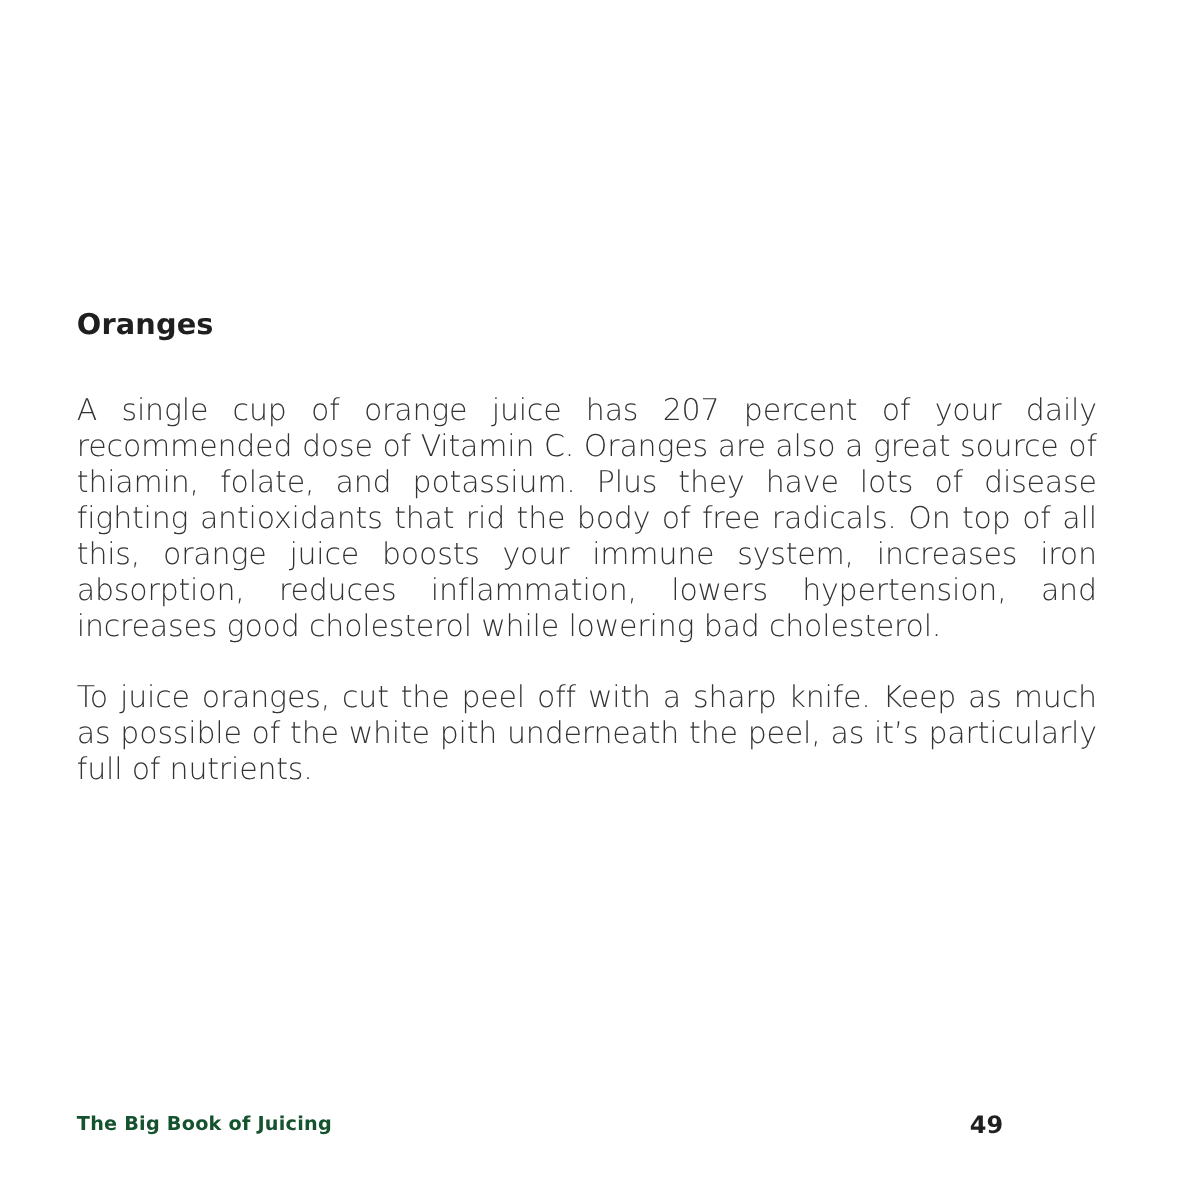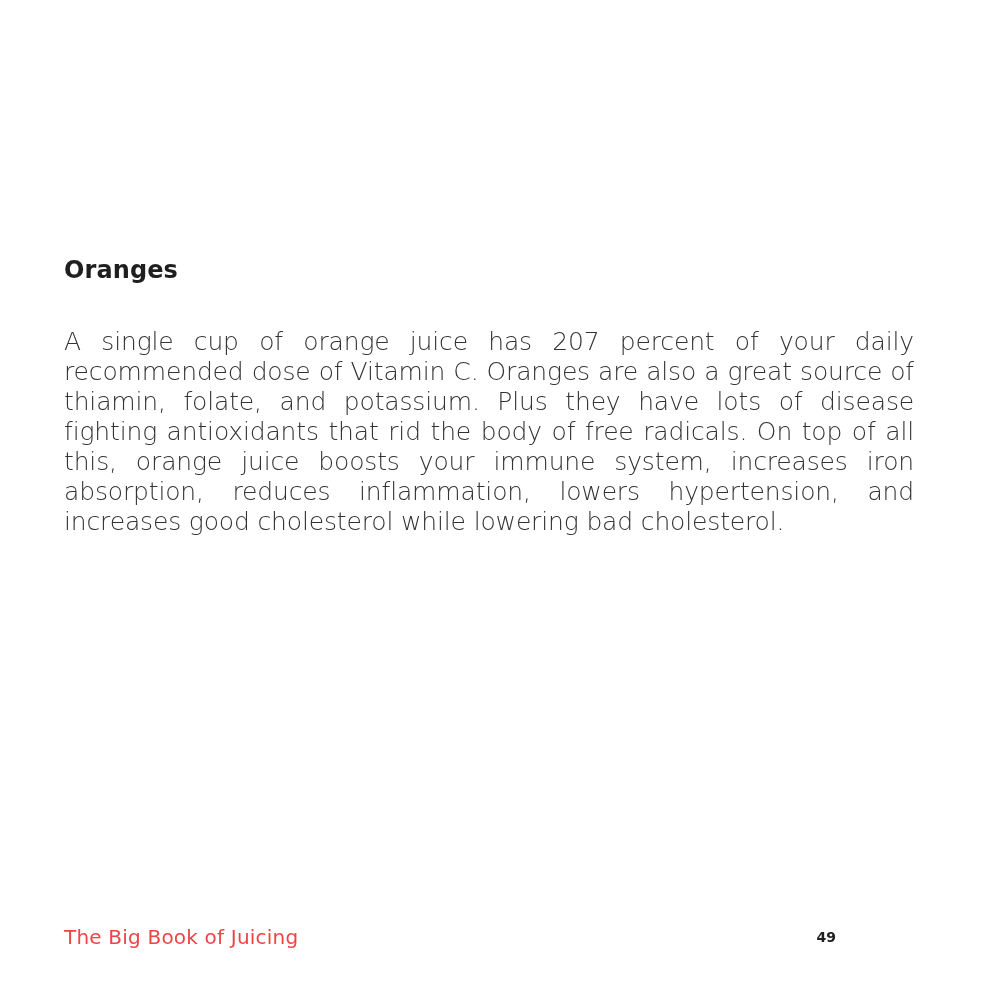--- a/index.html
+++ b/index.html
@@ -48,41 +48,43 @@
       letter-spacing: -0.15px;
       word-spacing: 0px;
     }
     .para-1 { top: 327px; }
     .para-2 { top: 566px; }
     .footer-title {
       position: absolute;
       left: 64px;
       top: 925px;
       font-family: "DejaVu Sans", sans-serif;
-      font-size: 20px;
+      font-size: 16px;
       line-height: 24px;
-      color: #ef4444;
+      color: #14532d;
       letter-spacing: 0.2px;
+      font-weight: bold;
     }
     .page-number {
       position: absolute;
       right: 82px;
       top: 925px;
       font-family: "DejaVu Sans", sans-serif;
       font-weight: bold;
-      font-size: 14px;
+      font-size: 20px;
       line-height: 24px;
       color: #1f1f1f;
     }
   </style>
 </head>
 <body>
 
 <div class="page">
   <h1 class="title">Oranges</h1>
 
   <p class="body-text para-1">A single cup of orange juice has 207 percent of your daily recommended dose of Vitamin C. Oranges are also a great source of thiamin, folate, and potassium. Plus they have lots of disease fighting antioxidants that rid the body of free radicals. On top of all this, orange juice boosts your immune system, increases iron absorption, reduces inflammation, lowers hypertension, and increases good cholesterol while lowering bad cholesterol.</p>
 
+  <p class="body-text para-2">To juice oranges, cut the peel off with a sharp knife. Keep as much as possible of the white pith underneath the peel, as it’s particularly full of nutrients.</p>
 
   <div class="footer-title">The Big Book of Juicing</div>
 
   <div class="page-number">49</div>
 </div>
 
 </body></html>

